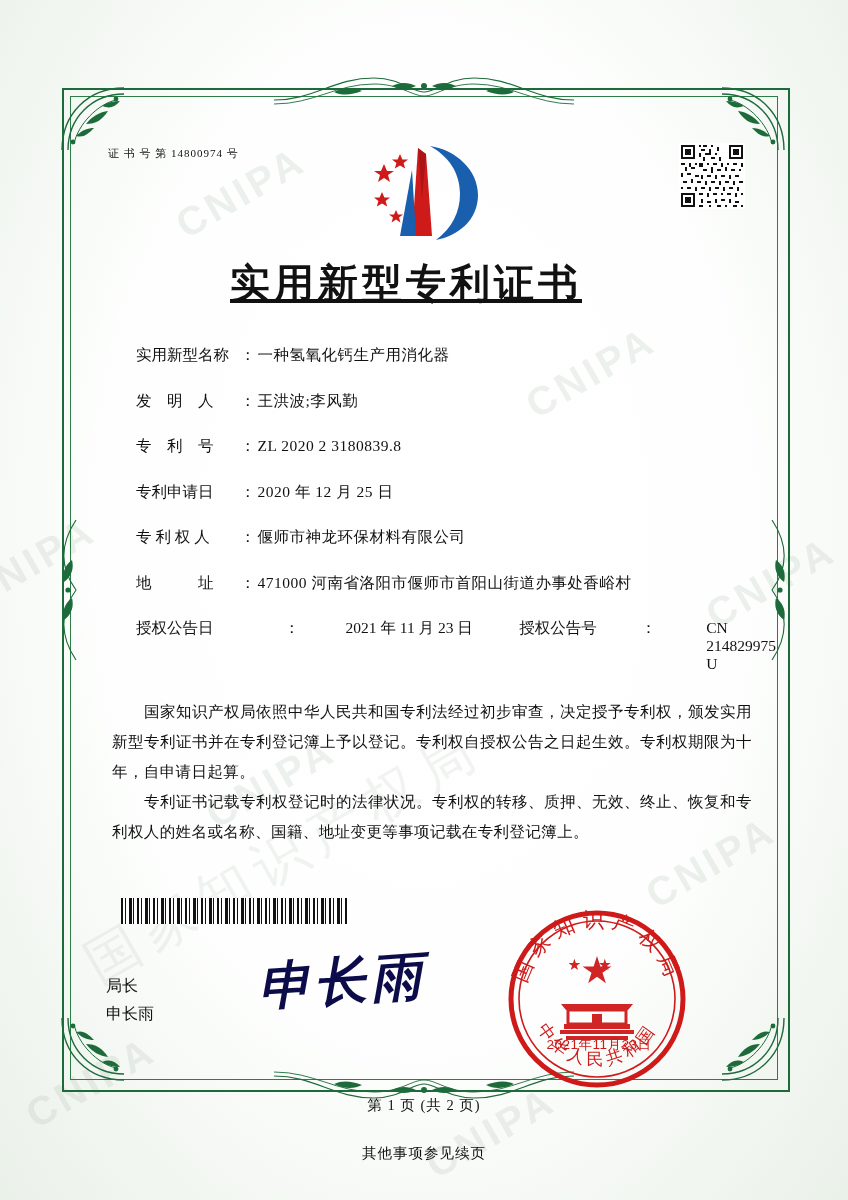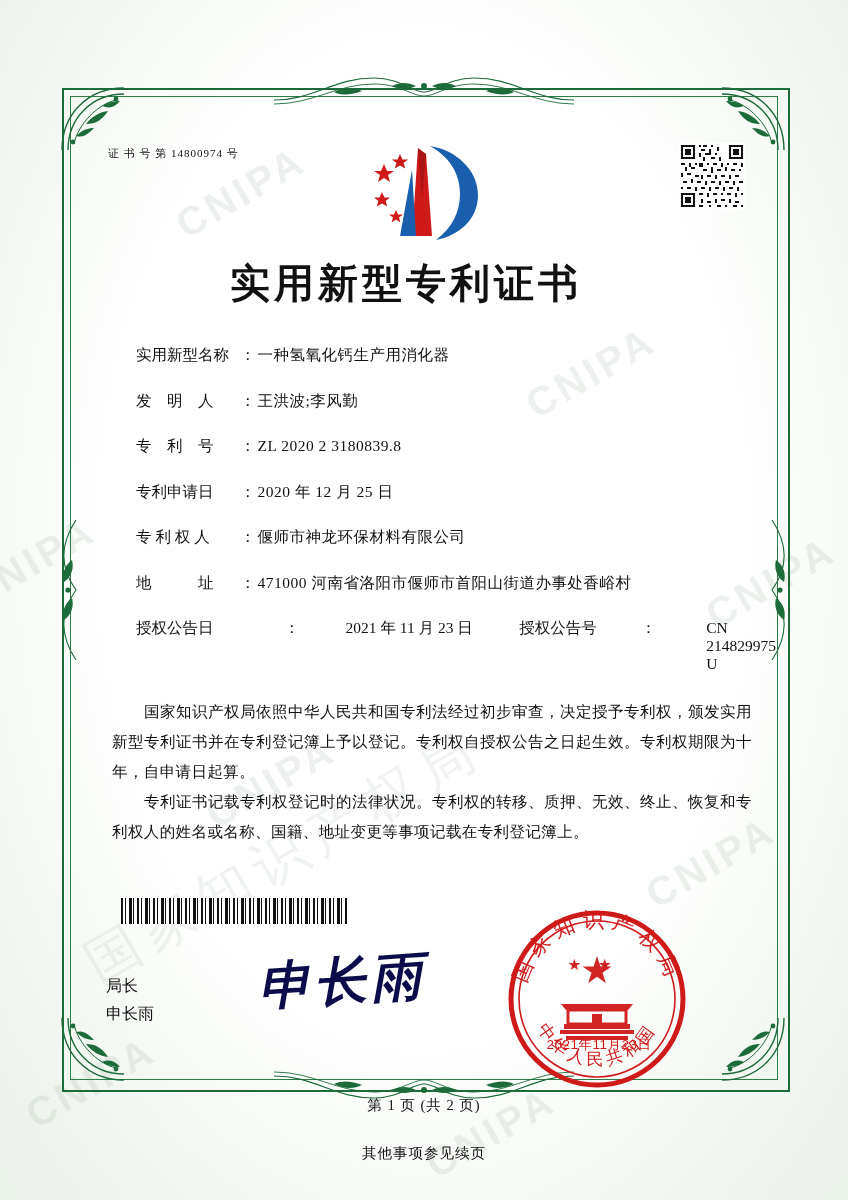--- a/index.html
+++ b/index.html
@@ -82,20 +82,21 @@
   .qr{
     position:absolute;left:679px;top:143px;width:66px;height:66px;
   }
   .logo{
     position:absolute;left:360px;top:140px;width:130px;height:105px;
   }
   .title{
     position:absolute;left:0;top:256px;width:812px;text-align:center;
     font-size:40px;font-weight:bold;color:#111;letter-spacing:4px;
     font-family:"Liberation Serif","DejaVu Serif",serif;
+    text-decoration:underline;
   }
 
   
   .fields{position:absolute;left:112px;top:345px;width:640px;margin-left:24px;}
   .frow{
     display:flex;align-items:baseline;margin-bottom:24.5px;
     font-size:15.5px;color:#111;
   }
   .flabel{
     width:104px;flex:0 0 104px;

